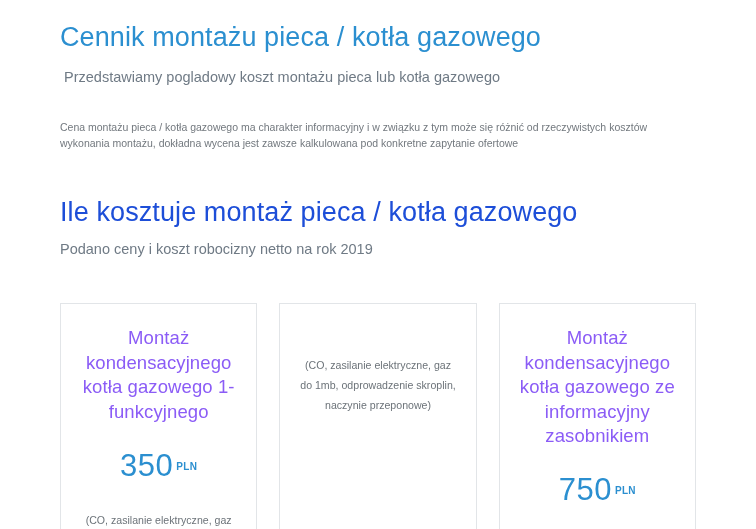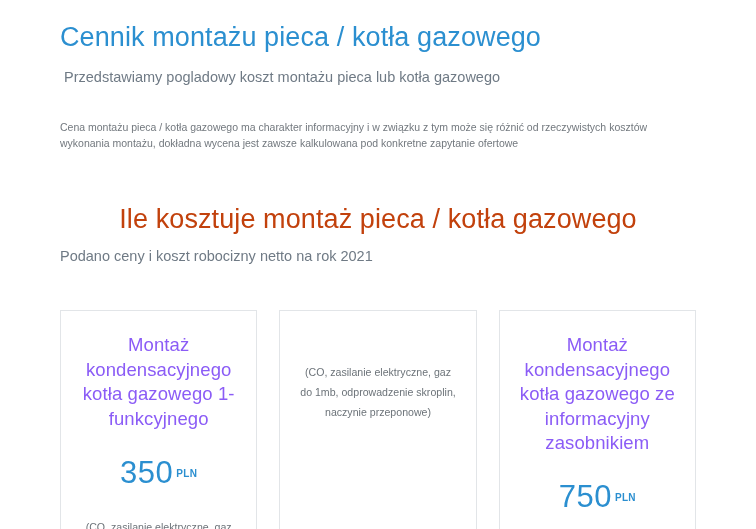--- a/index.html
+++ b/index.html
@@ -38,28 +38,27 @@
     line-height: 1.4;
   }
   .disclaimer {
     margin: 32px 0 0 0;
     font-size: 10.5px;
     line-height: 1.55;
     color: #72787e;
     max-width: 648px;
   }
   .title-second {
-    margin: 7px;
+    margin: 0;
     padding-top: 44px;
     font-size: 27px;
     font-weight: 400;
-    color: #c2410c;
+    color: #1d4ed8;
     letter-spacing: 0.1px;
     line-height: 1.25;
-    text-align: center;
   }
   .subtitle2 {
     margin: 12px 0 0 0;
     font-size: 14.5px;
     font-weight: 400;
     color: #6f7a85;
   }
   .cards {
     display: flex;
     gap: 22px;
@@ -115,21 +114,21 @@
 <div class="page">
 
   <h1 class="title-main">Cennik montażu pieca / kotła gazowego</h1>
 
   <p class="subtitle">Przedstawiamy pogladowy koszt montażu pieca lub kotła gazowego</p>
 
   <p class="disclaimer">Cena montażu pieca / kotła gazowego ma charakter informacyjny i w związku z tym może się różnić od rzeczywistych kosztów wykonania montażu, dokładna wycena jest zawsze kalkulowana pod konkretne zapytanie ofertowe</p>
 
   <h2 class="title-second">Ile kosztuje montaż pieca / kotła gazowego</h2>
 
-  <p class="subtitle2">Podano ceny i koszt robocizny netto na rok 2021</p>
+  <p class="subtitle2">Podano ceny i koszt robocizny netto na rok 2019</p>
 
   <div class="cards">
 
     <div class="card">
       <div class="card-title">Montaż kondensacyjnego kotła gazowego 1-funkcyjnego</div>
       <div class="card-price">
         <span class="price-value">350</span><span class="price-currency">PLN</span>
       </div>
       <div class="card-note">(CO, zasilanie elektryczne, gaz do 1mb, odprowadzenie skroplin, naczynie przeponowe)</div>
 

